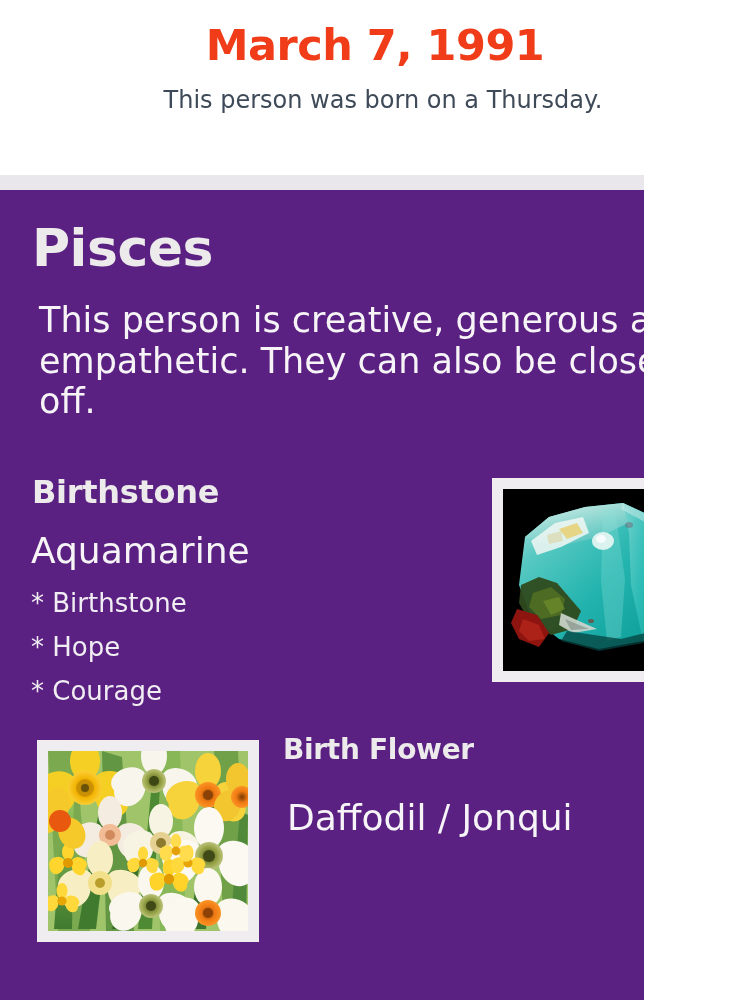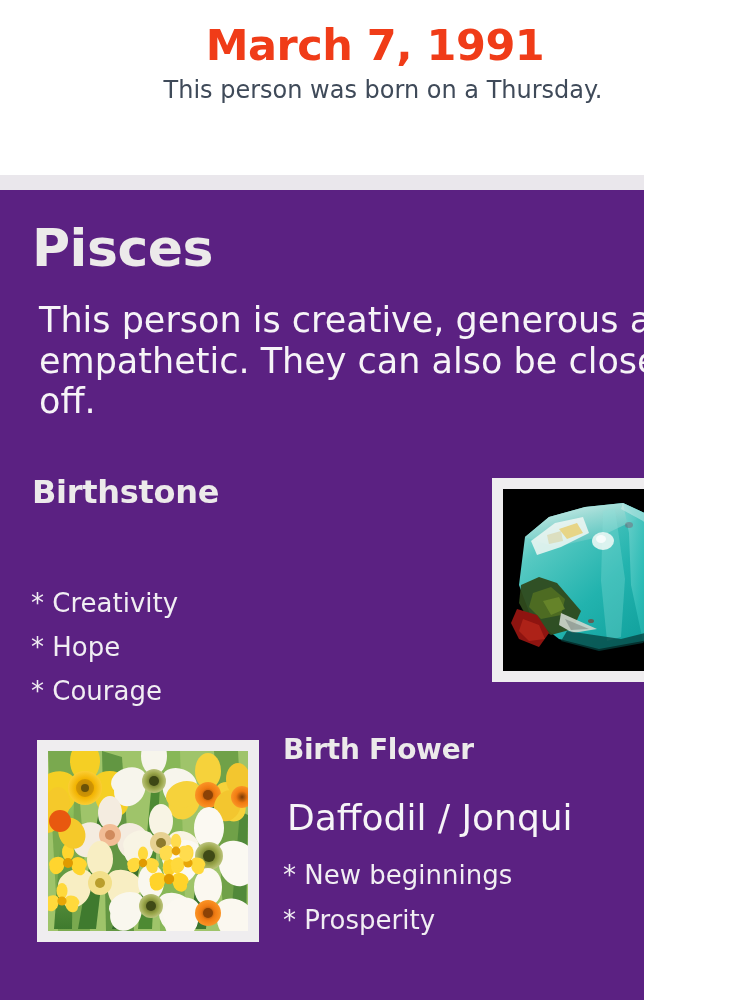--- a/index.html
+++ b/index.html
@@ -39,21 +39,21 @@
   }
   .header-site {
     margin: 0;
     padding-top: 11px;
     font-size: 28px;
     font-weight: normal;
     line-height: 1.05;
     color: #1b1b1b;
   }
   .header-born {
-    margin: 2px;
+    margin: 12px;
     padding-top: 8px;
     font-size: 24px;
     font-weight: normal;
     line-height: 1.05;
     color: #3f4a59;
     padding-left: 16px;
   }
   .header-rule {
     position: absolute;
     left: 0; top: 175px;
@@ -189,22 +189,23 @@
     <div class="header-born">This person was born on a Thursday.</div>
   </div>
   <div class="header-rule"></div>
 
   <div class="body-panel"></div>
 
   <h2 class="sign-title">Pisces</h2>
   <p class="sign-desc">This person is creative, generous and empathetic. They can also be closed off.</p>
 
   <h2 class="stone-title">Birthstone</h2>
+  <div class="stone-name">Aquamarine</div>
   <ul class="stone-list">
-    <li>* Creativity</li>
+    <li>* Birthstone</li>
     <li>* Hope</li>
     <li>* Courage</li>
   </ul>
 
   <div class="photo-frame" id="stone-frame"></div>
   <div class="photo-inner" id="stone-photo">
     <svg class="photo-svg" viewBox="0 0 198 182" preserveAspectRatio="none">
       <defs>
         <linearGradient id="aqBody" x1="0" y1="0" x2="1" y2="1">
           <stop offset="0%" stop-color="#bfe8e2"></stop>
@@ -258,24 +259,20 @@
       <ellipse cx="160" cy="100" rx="4" ry="6" fill="#0a716d" opacity="0.5"></ellipse>
       <ellipse cx="126" cy="36" rx="4" ry="3" fill="#7d5a6c" opacity="0.45"></ellipse>
       <ellipse cx="88" cy="132" rx="3" ry="2" fill="#8a2b1f" opacity="0.6"></ellipse>
 
       <path d="M120,14 L146,26 L168,50 L160,52 L140,32 L118,20 Z" fill="#dff2ef" opacity="0.45"></path>
     </svg>
   </div>
 
   <h2 class="flower-title">Birth Flower</h2>
   <div class="flower-name">Daffodil / Jonqui</div>
-  <ul class="flower-list">
-    <li>* New beginnings</li>
-    <li>* Prosperity</li>
-  </ul>
 
   <div class="photo-frame" id="flower-frame"></div>
   <div class="photo-inner" id="flower-photo">
     <svg class="photo-svg" viewBox="0 0 200 180" preserveAspectRatio="none">
       <defs>
         <linearGradient id="leafG" x1="0" y1="0" x2="0" y2="1">
           <stop offset="0%" stop-color="#9ccc63"></stop>
           <stop offset="100%" stop-color="#3f7a2e"></stop>
         </linearGradient>
         <radialGradient id="cupY" cx="0.5" cy="0.5" r="0.6">

